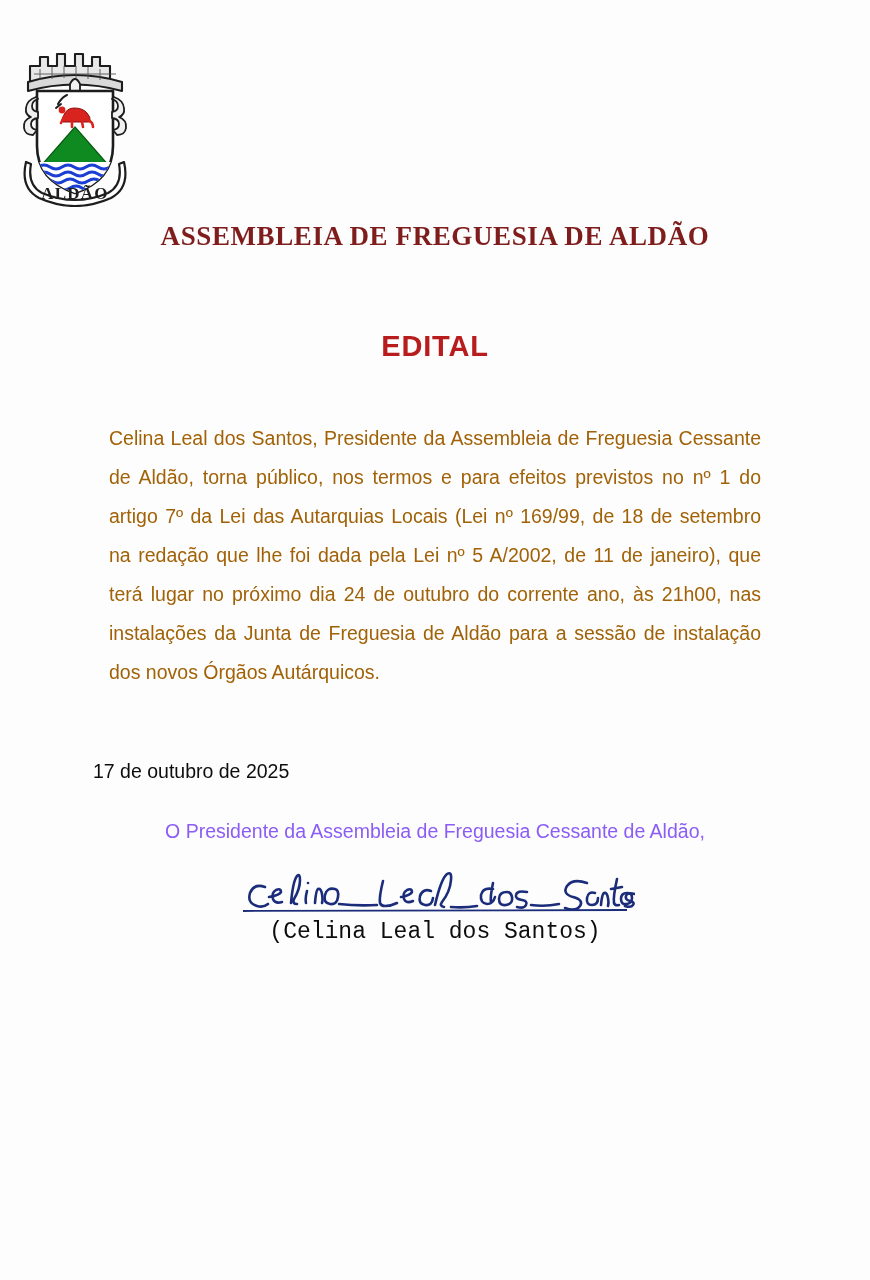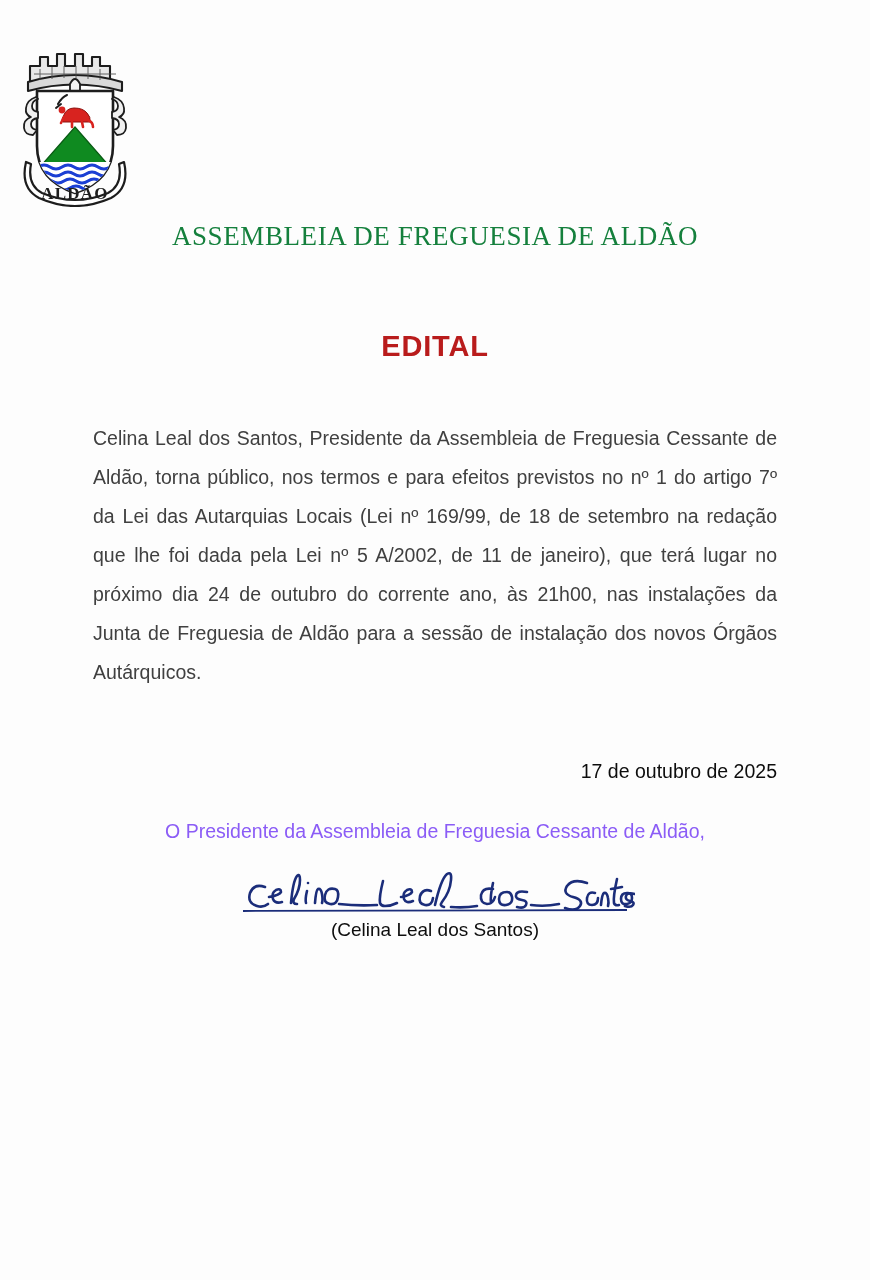--- a/index.html
+++ b/index.html
@@ -33,24 +33,24 @@
     width: 150px;
     height: 185px;
     display: block;
   }
 
   
   .org-title {
     margin: 14px 0 0 0;
     text-align: center;
     font-family: "Liberation Serif", "DejaVu Serif", serif;
-    font-weight: 400;
+    font-weight: 700;
     font-size: 27px;
     letter-spacing: 0.6px;
-    color: #15803d;
+    color: #7f1d1d;
   }
 
   .doc-title {
     margin: 78px 0 0 0;
     text-align: center;
     font-family: "Liberation Sans", sans-serif;
     font-weight: 700;
     font-size: 29px;
     letter-spacing: 0.8px;
     color: #b91c1c;
@@ -62,34 +62,34 @@
     padding: 0;
     width: 684px;
     margin-top: 56px;
   }
   .para {
     text-align: justify;
     text-justify: inter-word;
     font-size: 19.5px;
     line-height: 39px;
     font-weight: 400;
-    color: #404040;
-    margin: 0;
+    color: #a16207;
+    margin: 16px;
   }
   .para + .para {
     margin-top: 27px;
   }
   .para-last-natural {
     text-align-last: left;
   }
 
   
   .date-line {
     margin-top: 68px;
-    text-align: right;
+    text-align: left;
     font-size: 19.5px;
     color: #0d0d0d;
   }
   .signer-role {
     margin-top: 37px;
     text-align: center;
     font-size: 19.5px;
     color: #8b5cf6;
   }
 
@@ -106,23 +106,24 @@
     height: 58px;
   }
   .sig-svg {
     position: absolute;
     left: 0;
     top: 0;
     width: 400px;
     height: 58px;
   }
   .sig-name {
-    font-size: 19px;
+    font-size: 23px;
     color: #0d0d0d;
     margin-top: -4px;
+    font-family: Liberation Mono, monospace;
   }
 </style>
 </head>
 <body>
 
 <div class="page">
 
   <div class="crest-wrap">
     <svg class="crest" viewBox="0 0 150 185">
 

